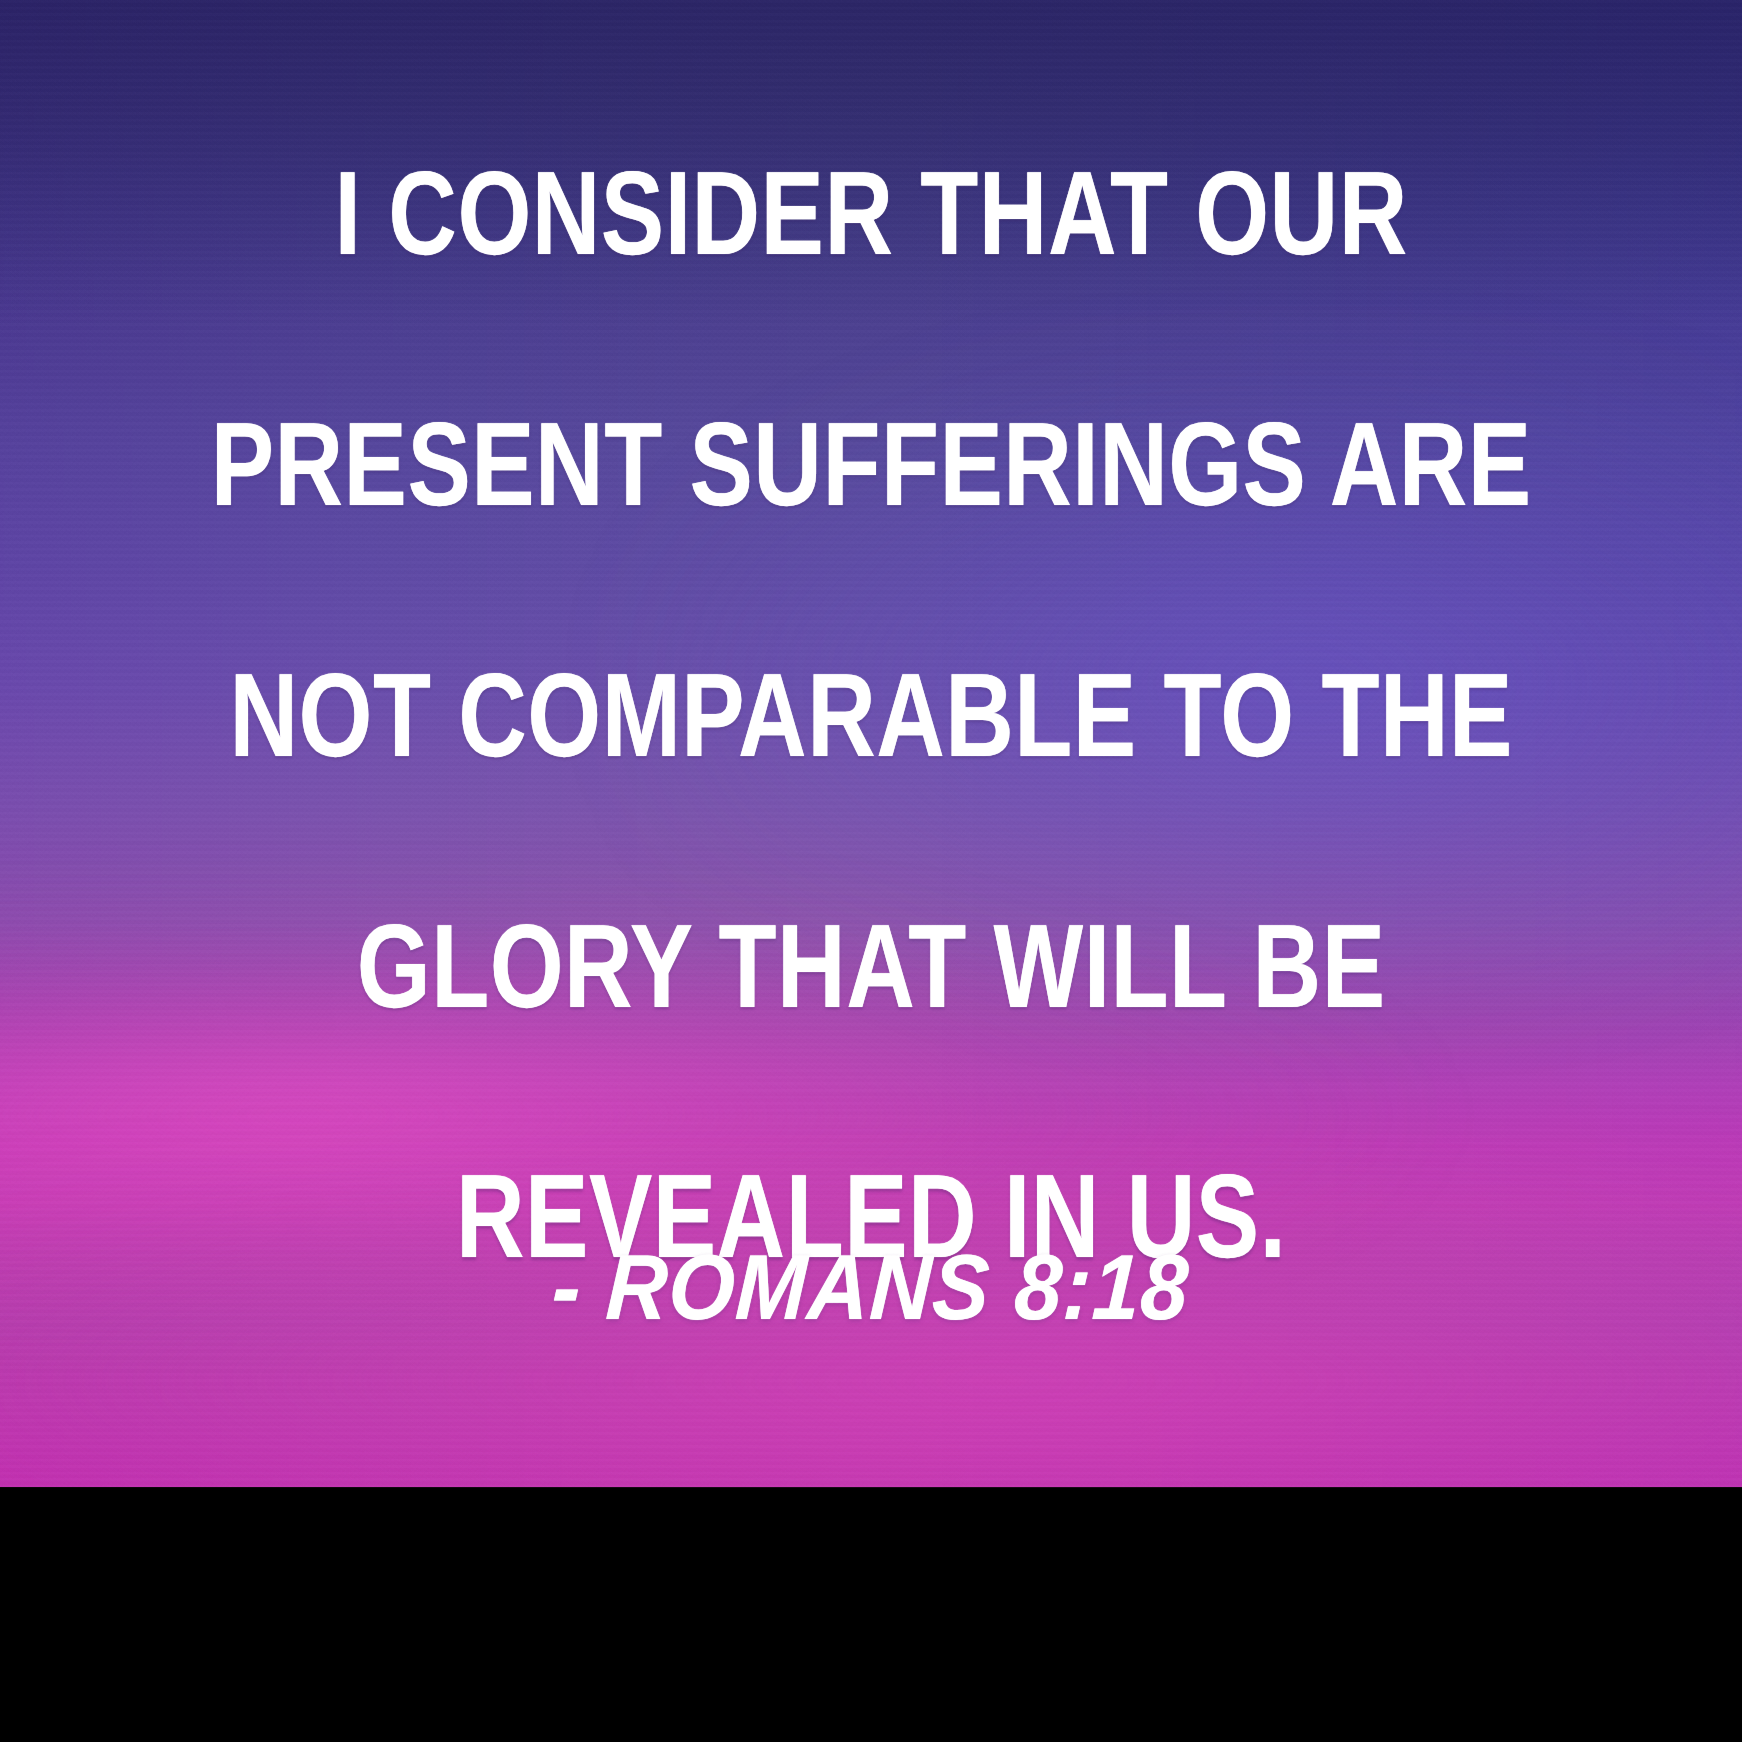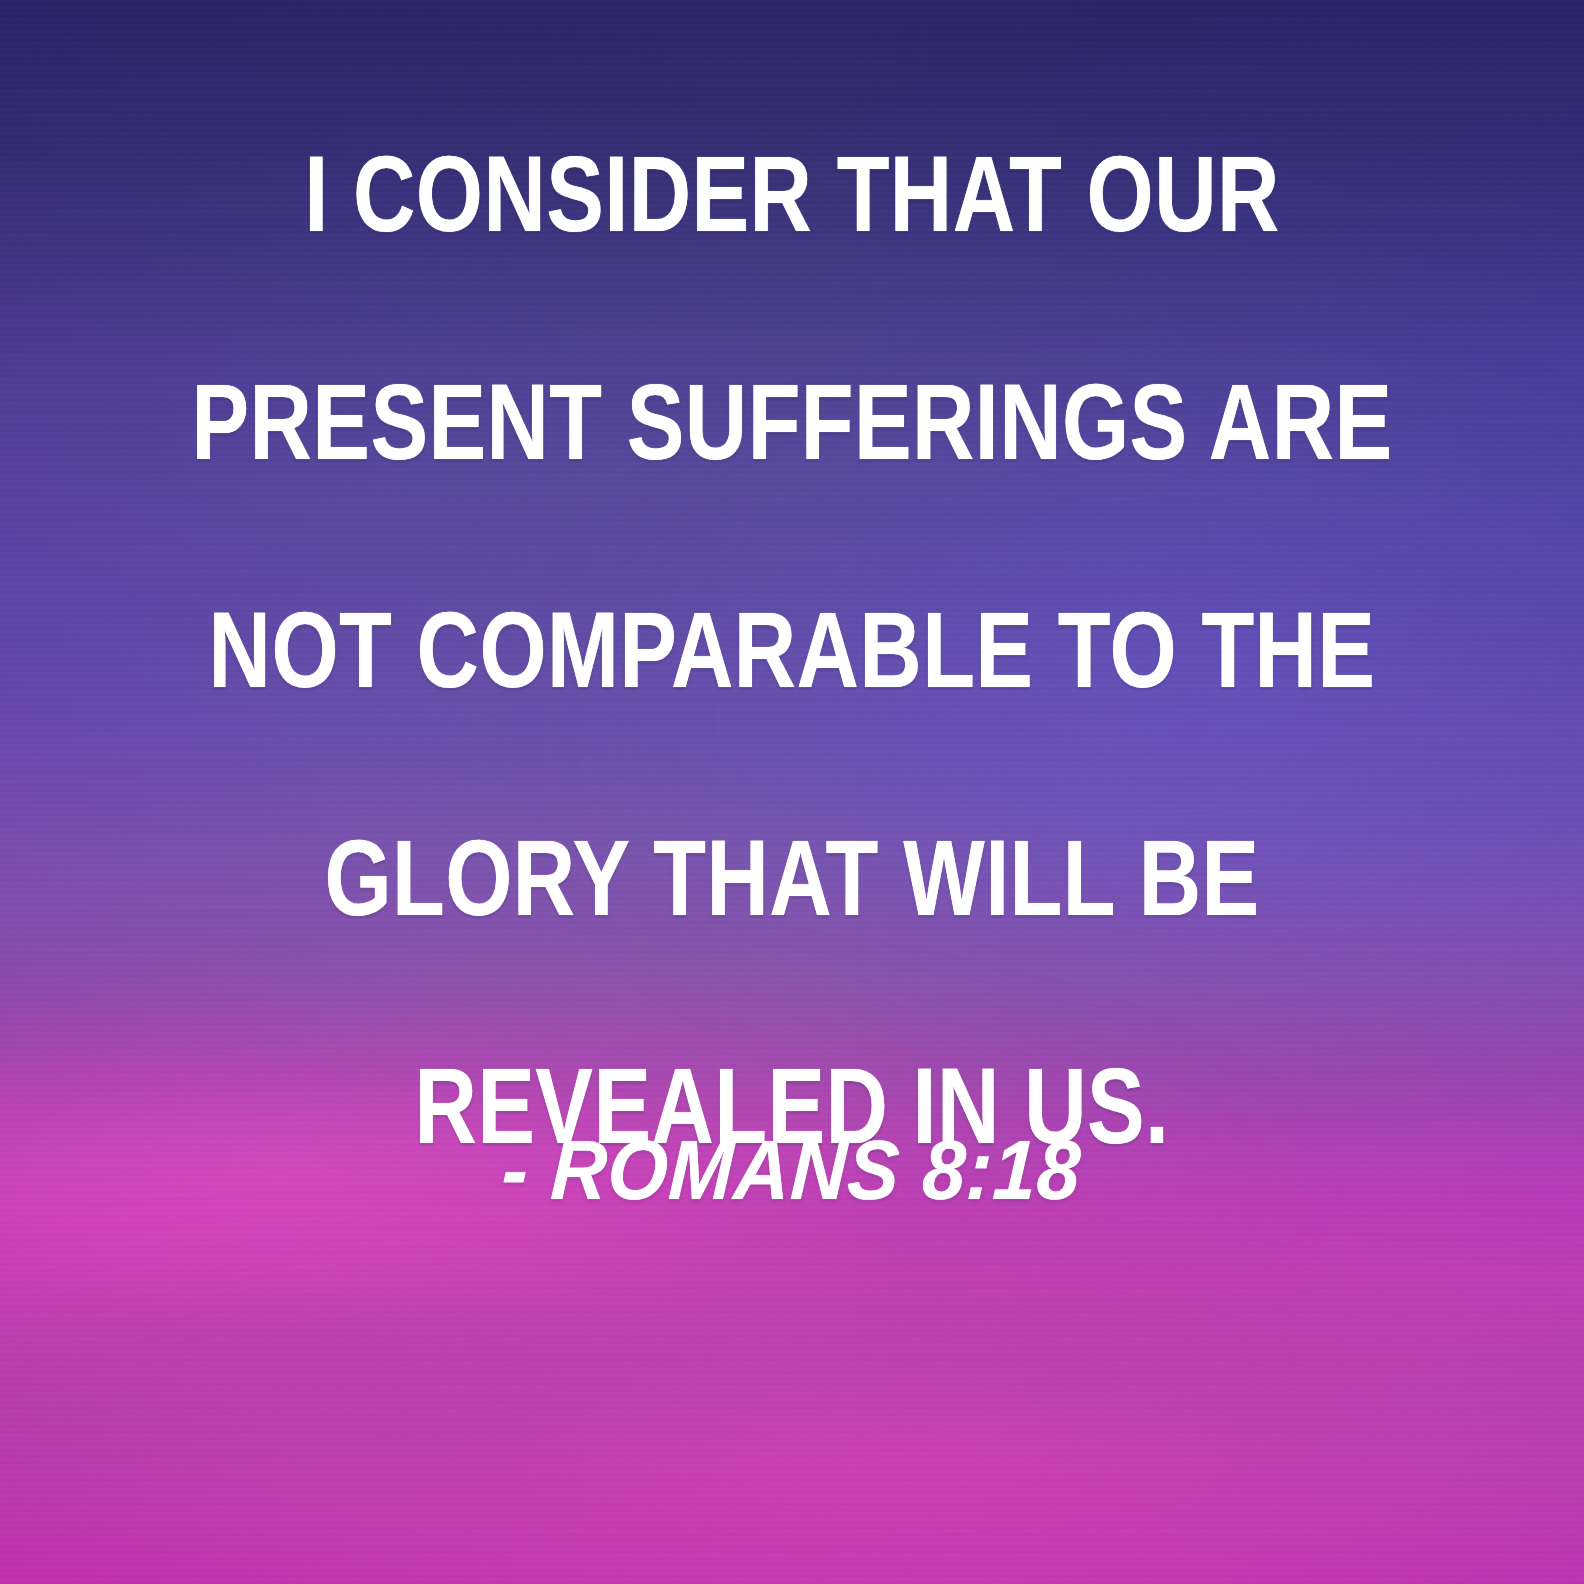--- a/index.html
+++ b/index.html
@@ -9,21 +9,21 @@
   }
   body {
     width: 1584px;
     height: 1584px;
     overflow: hidden;
   }
 
   #scene {
     position: relative;
     width: 1584px;
-    height: 1584px;
+    height: 1352px;
     overflow: hidden;
     font-family: "Liberation Sans", sans-serif;
   }
 
   
   .bg-base {
     position: absolute;
     inset: 0;
     background: linear-gradient(
       180deg,

